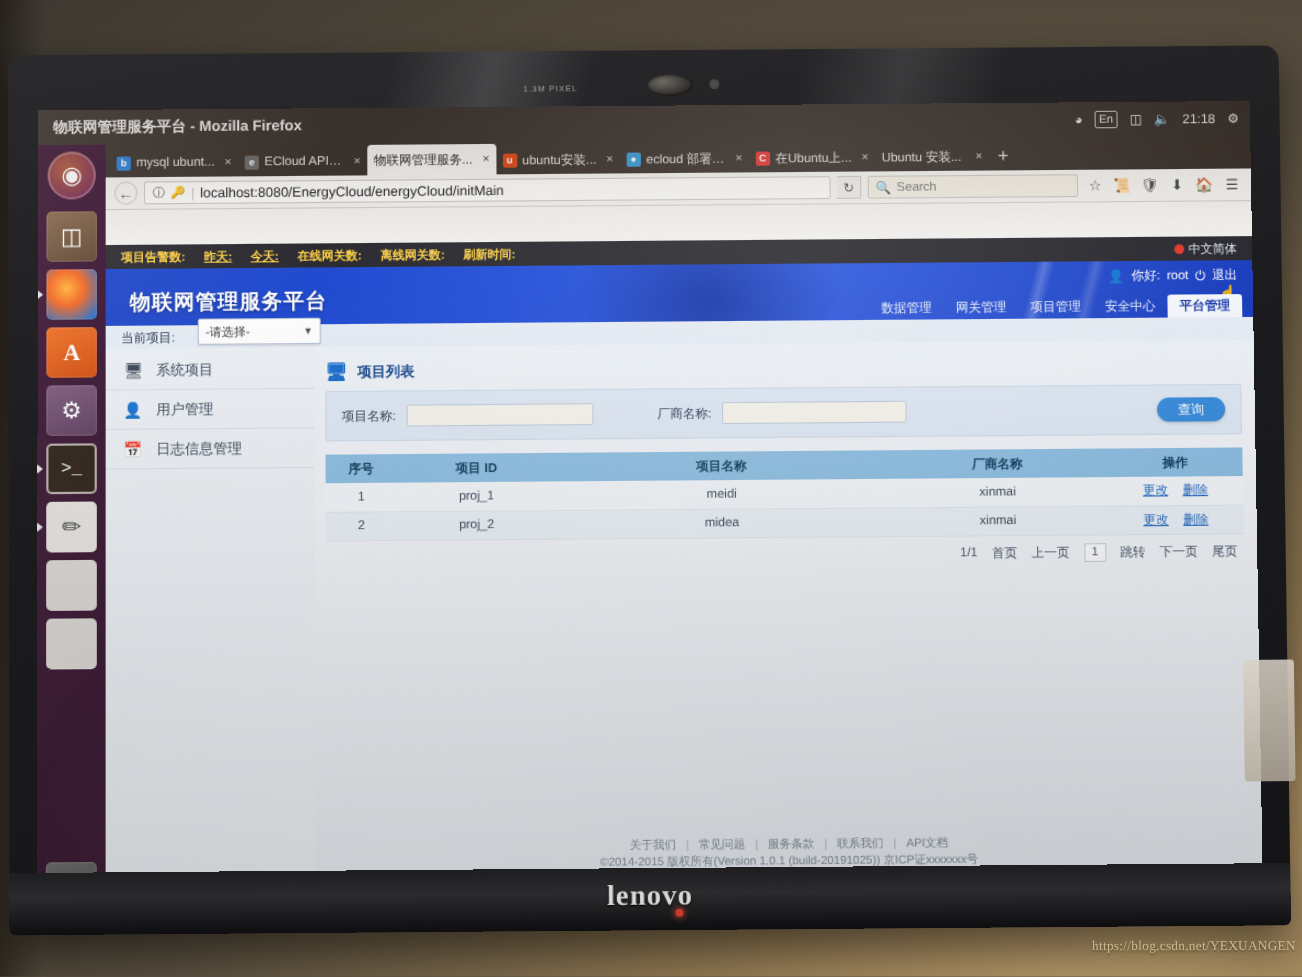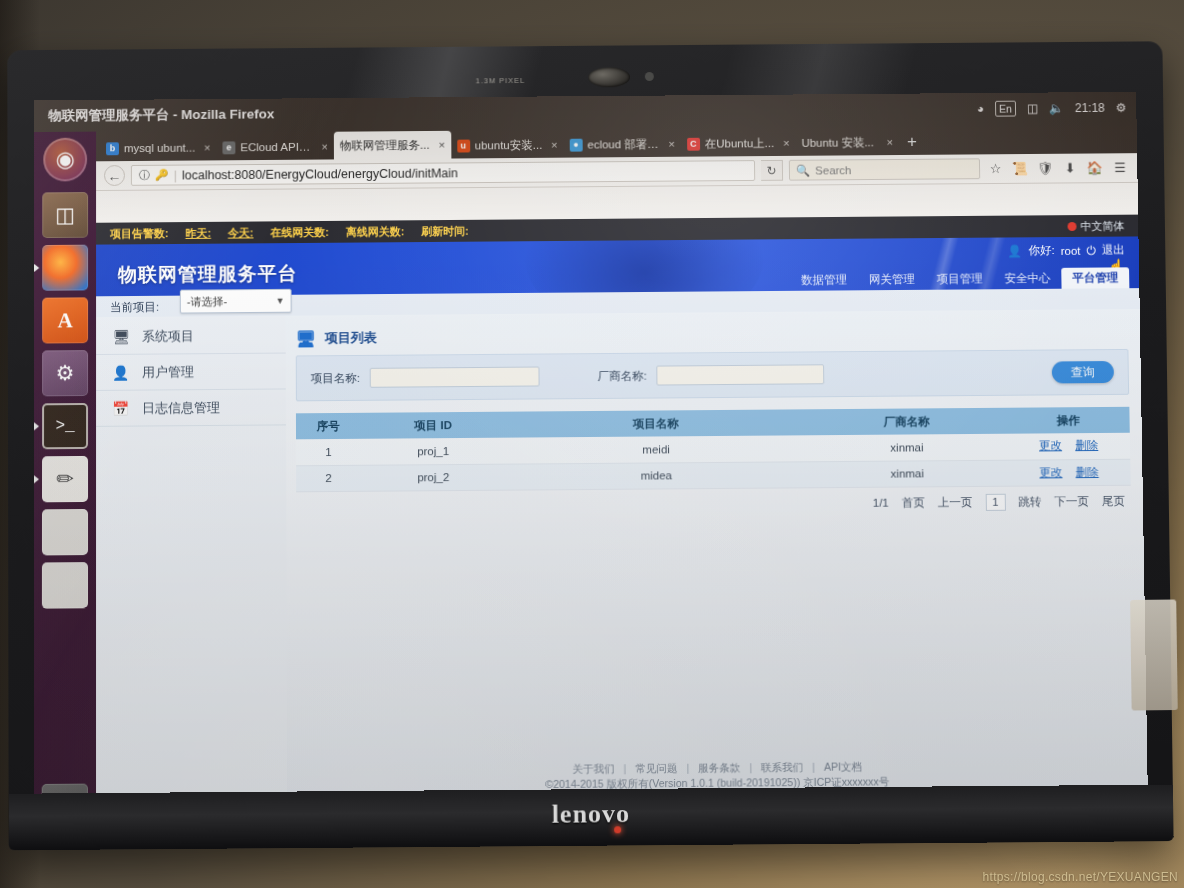--- a/index.html
+++ b/index.html
@@ -219,22 +219,22 @@
 
   #footer { position:absolute; left:190px; right:0; bottom:44px; text-align:center;
             color:#7e8a99; font-size:10.5px; line-height:15px; }
   #footer .fl { margin:0 6px; }
   #footer .sep { color:#aab4c1; }
 
   #statusbar { position:absolute; left:62px; bottom:0; height:18px; background:#f0eeea;
                border:1px solid #d5d0ca; border-left:none; border-bottom:none; border-radius:0 3px 0 0;
                font-size:11px; color:#3a3a3a; display:flex; align-items:center; padding:0 9px; }
 
-  #watermark { position:absolute; right:6px; bottom:4px; color:#d8c79a; font-size:12px;
-               opacity:.85; letter-spacing:.3px; z-index:80; text-shadow:0 1px 2px rgba(0,0,0,.4);}
+  #watermark { position:absolute; right:6px; bottom:20px; color:#d8c79a; font-size:12px;
+               opacity:.85; letter-spacing:.3px; z-index:80; text-shadow:0 1px 2px rgba(0,0,0,.4);font-family:Liberation Serif, serif;}
   .dim-overlay { position:absolute; inset:0; pointer-events:none;
       background: linear-gradient(180deg, rgba(40,30,20,.10), rgba(40,30,20,0) 20%, rgba(30,25,18,.08)); }
 </style>
 </head>
 <body>
 
 <div id="photo-bg"></div>
 <div id="desk-glow"></div>
 <div id="desk-shadow-left"></div>
 

